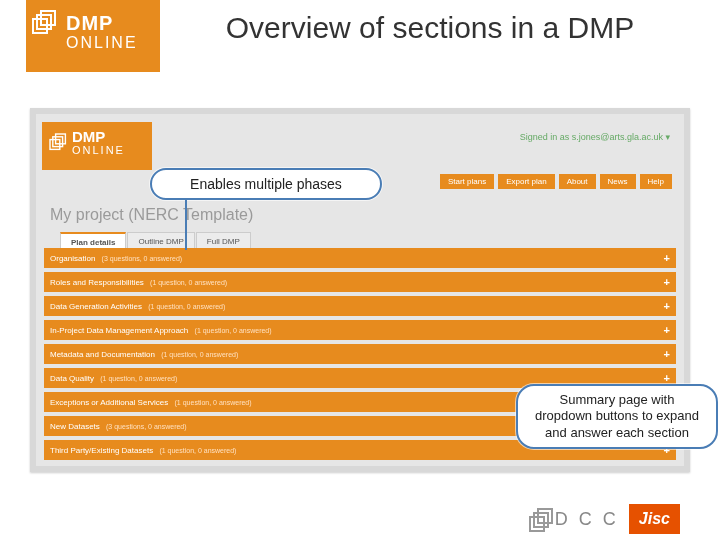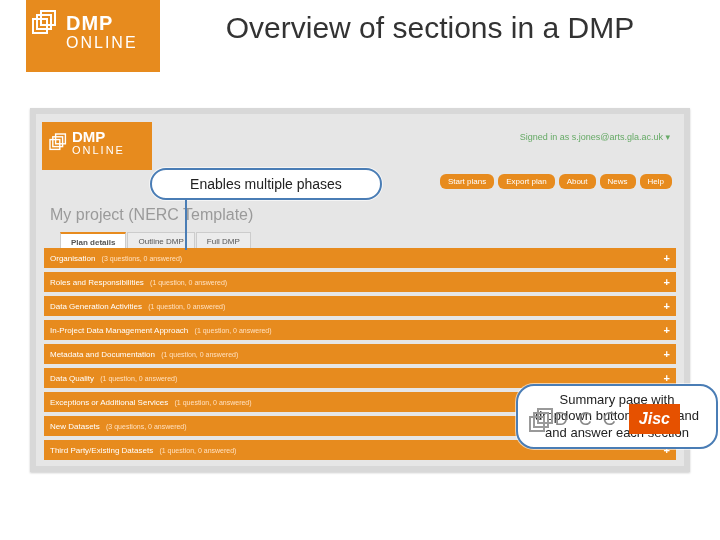--- a/index.html
+++ b/index.html
@@ -1,32 +1,32 @@
 <!DOCTYPE html>
 <html><head>
 <meta charset="utf-8">
 <style>
   html,body{margin:0;padding:0;width:720px;height:540px;font-family:Arial,Helvetica,sans-serif;background:#fff;overflow:hidden}
-  .slide{position:relative;width:720px;height:440px}
+  .slide{position:relative;width:720px;height:540px}
   
   .logo-block{position:absolute;left:26px;top:0;width:134px;height:72px;background:#e78b1e;color:#fff;padding:6px 8px;box-sizing:border-box}
   .logo-block .stack{position:absolute;left:6px;top:10px}
   .dmp-text{position:absolute;left:40px;top:12px;font-weight:bold;font-size:20px;letter-spacing:1px}
   .online-text{position:absolute;left:40px;top:34px;font-size:16px;font-weight:300;letter-spacing:2px}
   .title{position:absolute;left:180px;top:10px;width:500px;font-size:30px;color:#333;text-align:center;line-height:1.2}
   
   .shot{position:absolute;left:30px;top:108px;width:660px;height:364px;background:#d8d8d8;box-shadow:0 1px 2px rgba(0,0,0,.2)}
   .shot-inner{position:absolute;left:6px;top:6px;right:6px;bottom:6px;background:#e6e6e6}
   .app-logo{position:absolute;left:6px;top:8px;width:110px;height:48px;background:#e78b1e;color:#fff}
   .app-logo .dmp2{position:absolute;left:30px;top:6px;font-weight:bold;font-size:15px}
   .app-logo .on2{position:absolute;left:30px;top:22px;font-size:11px;letter-spacing:2px}
   .app-logo .stack2{position:absolute;left:4px;top:8px}
   .signedin{position:absolute;right:14px;top:18px;font-size:9px;color:#6a6}
   .topnav{position:absolute;right:12px;top:60px;display:flex;gap:4px}
-  .topnav .nb{background:#e78b1e;color:#fff;font-size:8px;padding:3px 8px;border-radius:6px}
+  .topnav .nb{background:#e78b1e;color:#fff;font-size:8px;padding:3px 8px;border-radius:0}
   .ph{position:absolute;left:14px;top:92px;font-size:16px;color:#9a9a9a}
   .status{position:absolute;right:12px;top:92px;background:#f0f0f0;color:#999;font-size:8px;padding:3px 8px;border:1px solid #ccc}
   .tabs{position:absolute;left:24px;top:118px;display:flex}
   .tabs .tab{font-size:8px;padding:4px 10px;color:#555;background:#ececec;border:1px solid #ccc;border-bottom:none;margin-right:1px}
   .tabs .tab.active{background:#fff;font-weight:bold;border-top:2px solid #e78b1e}
   .rows{position:absolute;left:8px;top:134px;right:8px}
   .row{background:#e78b1e;color:#fff;font-size:8px;padding:4px 6px;margin-bottom:4px;display:flex;justify-content:space-between;align-items:center}
   .row .rl{white-space:nowrap}
   .row .plus{font-weight:bold;font-size:11px}
   .row .meta{color:#ffe0bf;font-size:7px;margin-left:4px}

